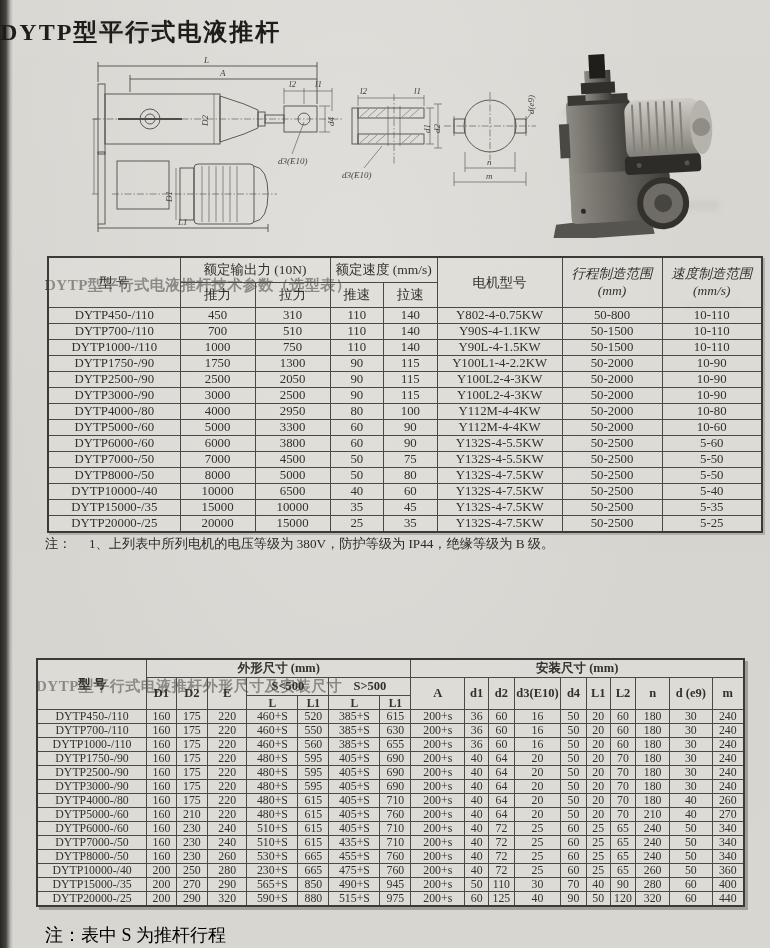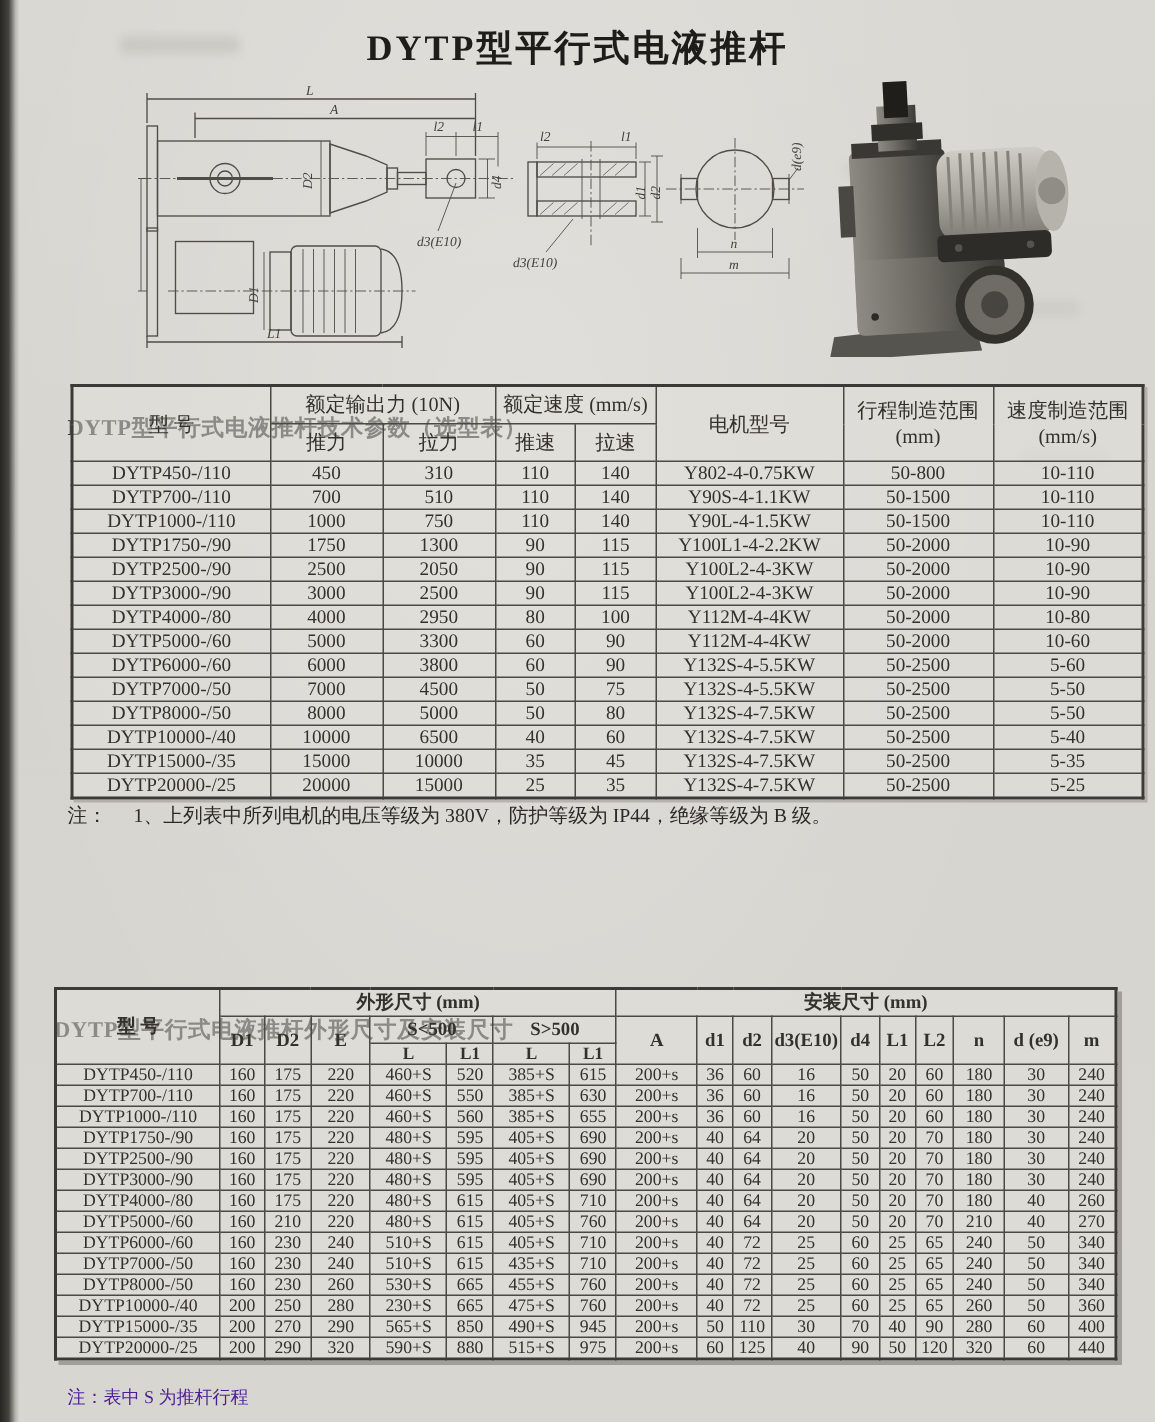--- a/index.html
+++ b/index.html
@@ -15,21 +15,21 @@
       radial-gradient(ellipse at 45% 30%, rgba(255,255,255,0.22), rgba(0,0,0,0) 60%),
       linear-gradient(180deg,#dad8d3 0%, #d6d4cf 45%, #d8d6d0 100%);
   }
   .binding-edge{
     position:absolute;left:0;top:0;width:13px;height:948px;
     background:linear-gradient(90deg,#262521 0%, #454440 45%, rgba(90,88,84,0.25) 80%, rgba(0,0,0,0) 100%);
   }
   .ghost{position:absolute;background:rgba(125,122,115,0.16);border-radius:4px;filter:blur(3px);}
 
   .page-title{
-    position:absolute;top:16px;left:0;width:770px;text-align:center;
+    position:absolute;top:16px;left:0;width:770px;
     font-size:24px;font-weight:bold;letter-spacing:2px;color:#1e1d1a;
   }
 
   .section-title{
     position:absolute;font-size:15px;font-weight:bold;color:#24231f;letter-spacing:0.5px;margin-top:43px;
   }
   #sec1-title{top:233px;left:45px;}
   #sec2-title{top:634px;left:36px;}
 
   table{border-collapse:collapse;table-layout:fixed;background:rgba(226,224,218,0.55);}
@@ -47,32 +47,32 @@
   #table1 th{font-size:13.5px;font-weight:normal;height:24px;}
   #table1 td{font-size:12.8px;height:15px;line-height:1.05;}
   #table2{
     position:absolute;top:658px;left:36px;width:709px;
     border:2px solid #3c3a36;
     box-shadow:3px 3px 0 rgba(60,58,53,0.35);
   }
   #table2 th{font-size:12.5px;font-weight:bold;height:17px;}
   #table2 th.sub{height:13px;font-size:11.5px;}
   #table2 td{font-size:11.8px;height:13px;line-height:1.0;}
-  .hdr-2line{line-height:1.25;}
+  .hdr-2line{line-height:1.25;font-style:italic;}
 
   .notes{
     position:absolute;top:534px;left:45px;width:706px;
     font-size:13.2px;line-height:1.5;color:#2c2a26;
   }
   .note-line{padding-left:44px;text-indent:-26px;}
   .notes .prefix{position:absolute;left:0;top:0;}
   .notes .list{display:block;padding-left:26px;}
 
   .footnote{
-    position:absolute;top:923px;left:45px;font-size:12px;color:#4c1d95;
+    position:absolute;top:923px;left:45px;font-size:18px;color:#000000;
   }
 
   svg text{font-family:"Liberation Serif","DejaVu Serif",serif;}
   .dwg{position:absolute;top:56px;left:92px;}
   .photo{position:absolute;top:50px;left:542px;}
 </style>
 </head>
 <body>
 
 <div class="paper"></div>

